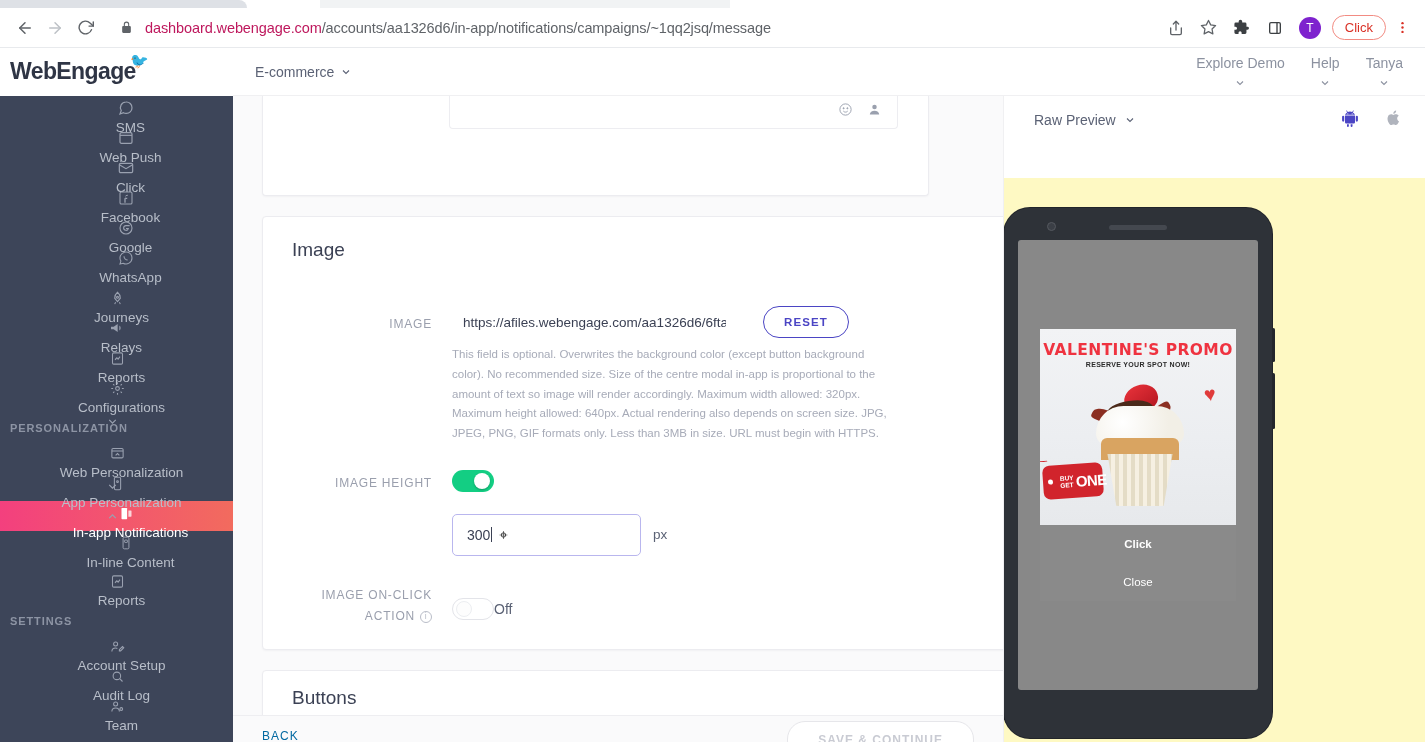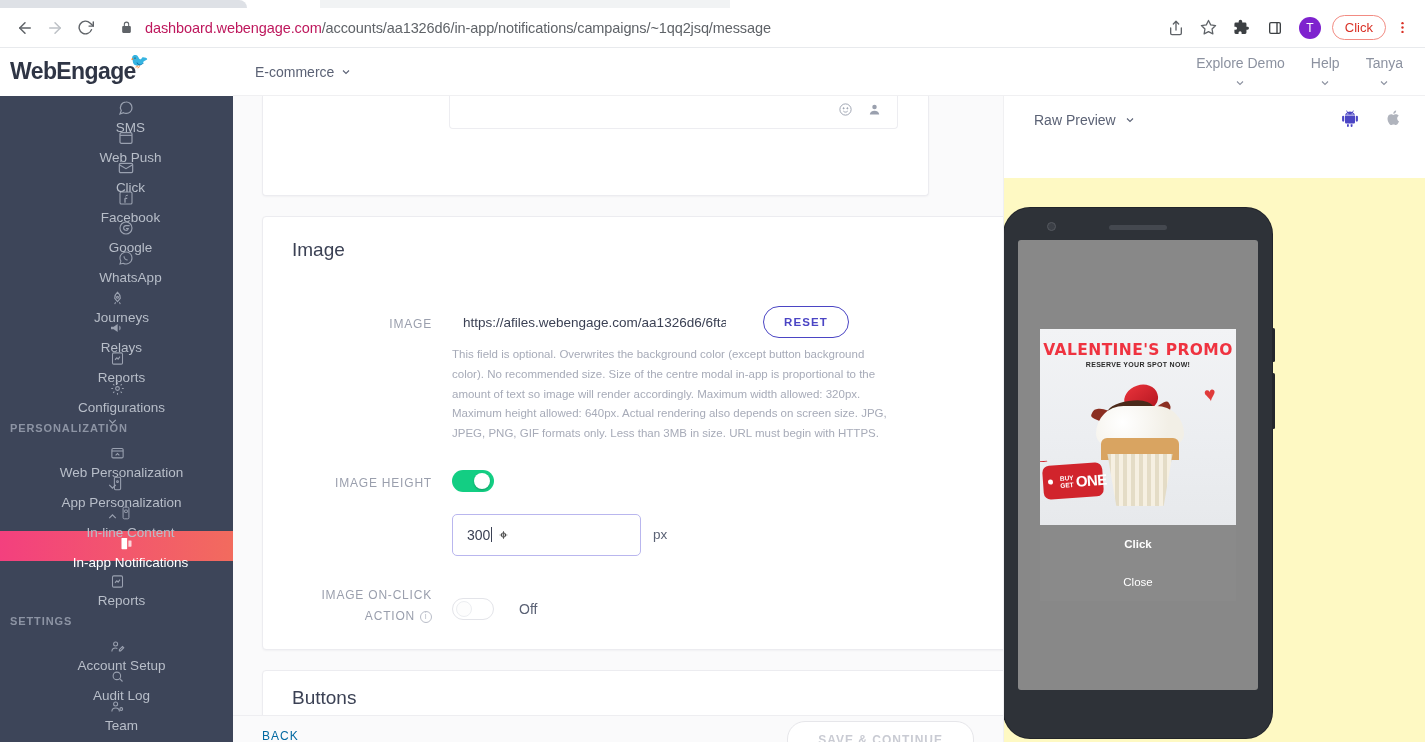--- a/index.html
+++ b/index.html
@@ -319,21 +319,21 @@
     align-items: center; justify-content: center;
     width: 12px; height: 12px;
     border: 1px solid #b9bdc8;
     border-radius: 50%;
     color: #b9bdc8;
     font-size: 8.5px;
     margin-left: 5px;
     vertical-align: middle;
     line-height: 1;
   }
-  .off-label { font-size: 14px; color: #5b6275; margin-left: 25px; }
+  .off-label { font-size: 14px; color: #5b6275; }
 
   
   #partial-card {
     background: #ffffff;
     border: 1px solid #ececf0;
     border-top: none;
     border-radius: 0 0 4px 4px;
     width: 667px;
     margin-left: 29px;
     height: 100px;
@@ -780,38 +780,38 @@
           </svg>
       </span>
       <span class="si-label">App Personalization</span>
       <span class="si-chevron">
         <svg width="13" height="13" viewBox="0 0 24 24" fill="none" stroke="currentColor" stroke-width="2.2">
             <polyline points="6 15 12 9 18 15"></polyline>
           </svg>
       </span>
     </div>
 
+    <div class="side-item sub active">
+      <span class="si-icon">
+        <svg width="15" height="15" viewBox="0 0 24 24" fill="currentColor">
+            <path d="M5 3h7a1 1 0 0 1 1 1v16a1 1 0 0 1-1 1H5a1 1 0 0 1-1-1V4a1 1 0 0 1 1-1z"></path>
+            <path d="M15 7h4a1 1 0 0 1 1 1v8a1 1 0 0 1-1 1h-4V7z" opacity="0.75"></path>
+          </svg>
+      </span>
+      <span class="si-label">In-app Notifications</span>
+    </div>
+
     <div class="side-item sub">
       <span class="si-icon">
         <svg width="14" height="14" viewBox="0 0 24 24" fill="none" stroke="currentColor" stroke-width="1.7">
             <rect x="7" y="2" width="10" height="20" rx="2"></rect>
             <rect x="9.5" y="7" width="5" height="4" rx="1"></rect>
           </svg>
       </span>
       <span class="si-label">In-line Content</span>
-    </div>
-
-    <div class="side-item sub active">
-      <span class="si-icon">
-        <svg width="15" height="15" viewBox="0 0 24 24" fill="currentColor">
-            <path d="M5 3h7a1 1 0 0 1 1 1v16a1 1 0 0 1-1 1H5a1 1 0 0 1-1-1V4a1 1 0 0 1 1-1z"></path>
-            <path d="M15 7h4a1 1 0 0 1 1 1v8a1 1 0 0 1-1 1h-4V7z" opacity="0.75"></path>
-          </svg>
-      </span>
-      <span class="si-label">In-app Notifications</span>
     </div>
 
     <div class="side-item" style="margin-top:8px">
       <span class="si-icon">
         <svg width="15" height="15" viewBox="0 0 24 24" fill="none" stroke="currentColor" stroke-width="1.7">
             <rect x="4" y="3" width="16" height="18" rx="2"></rect>
             <polyline points="8 14 11 11 13 13 16 9"></polyline>
           </svg>
       </span>
       <span class="si-label">Reports</span>

